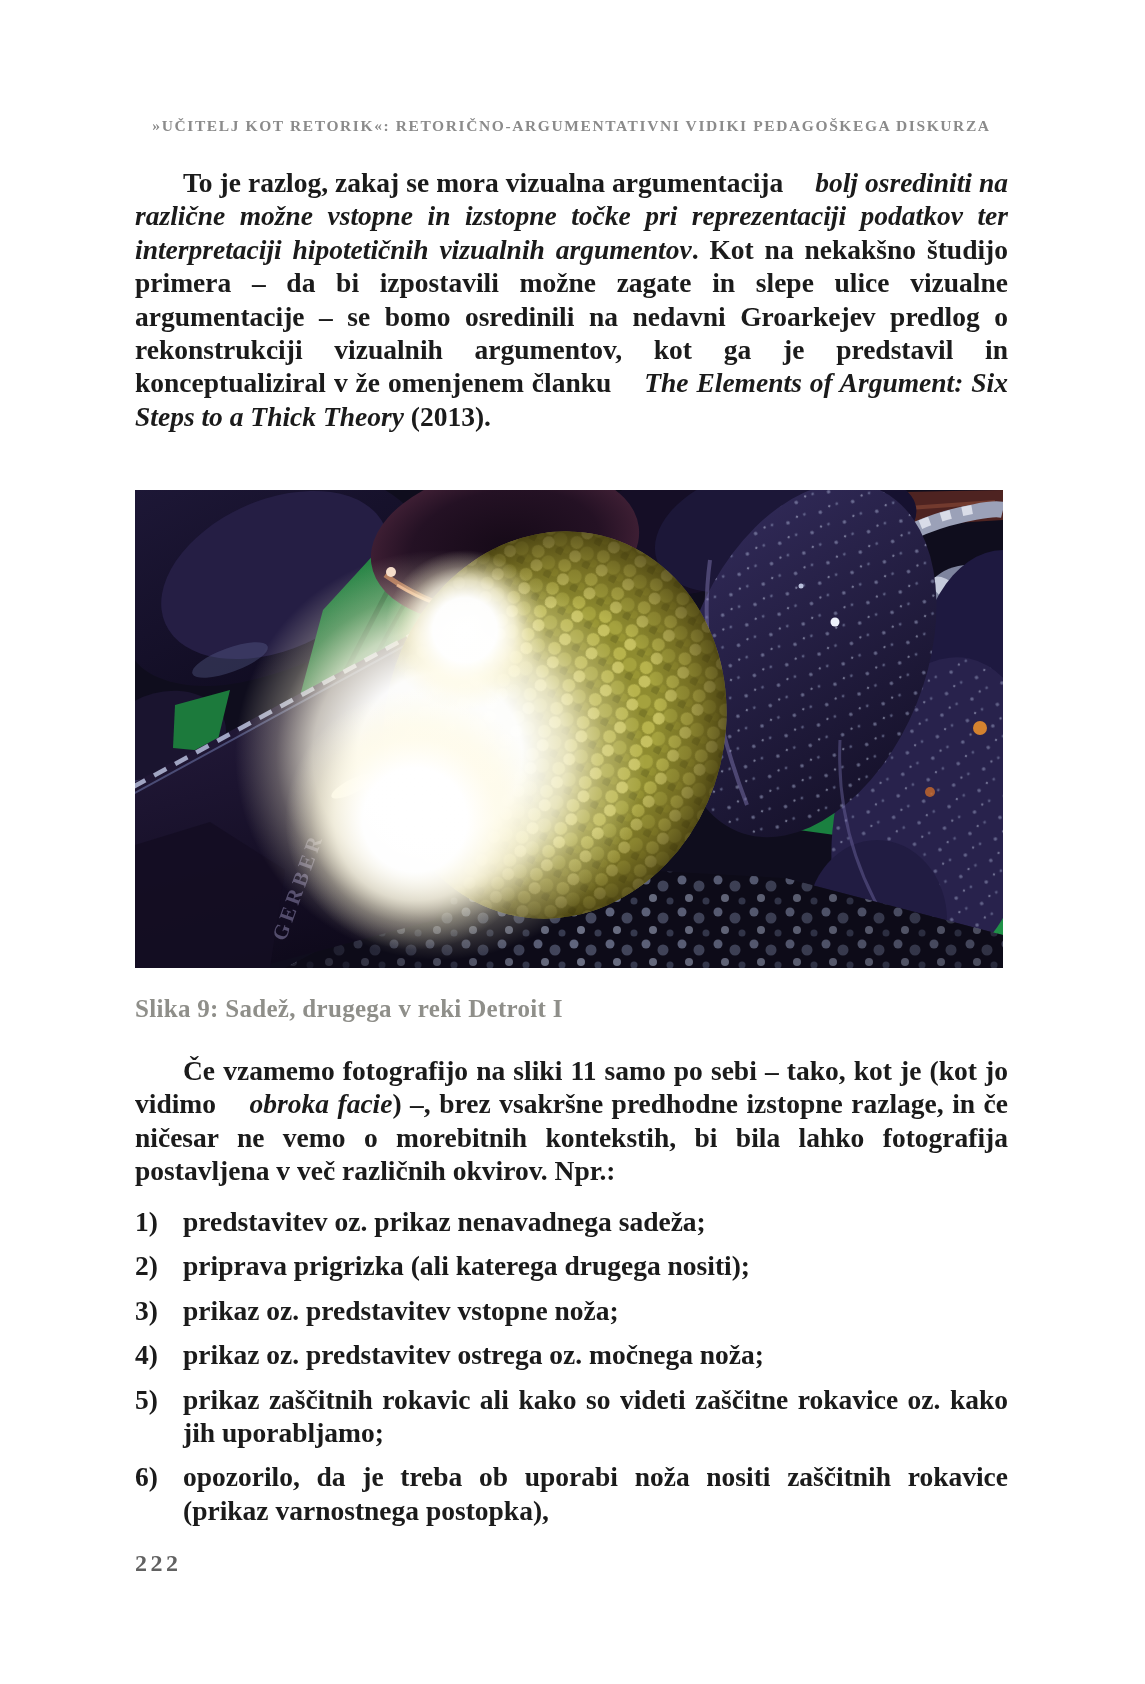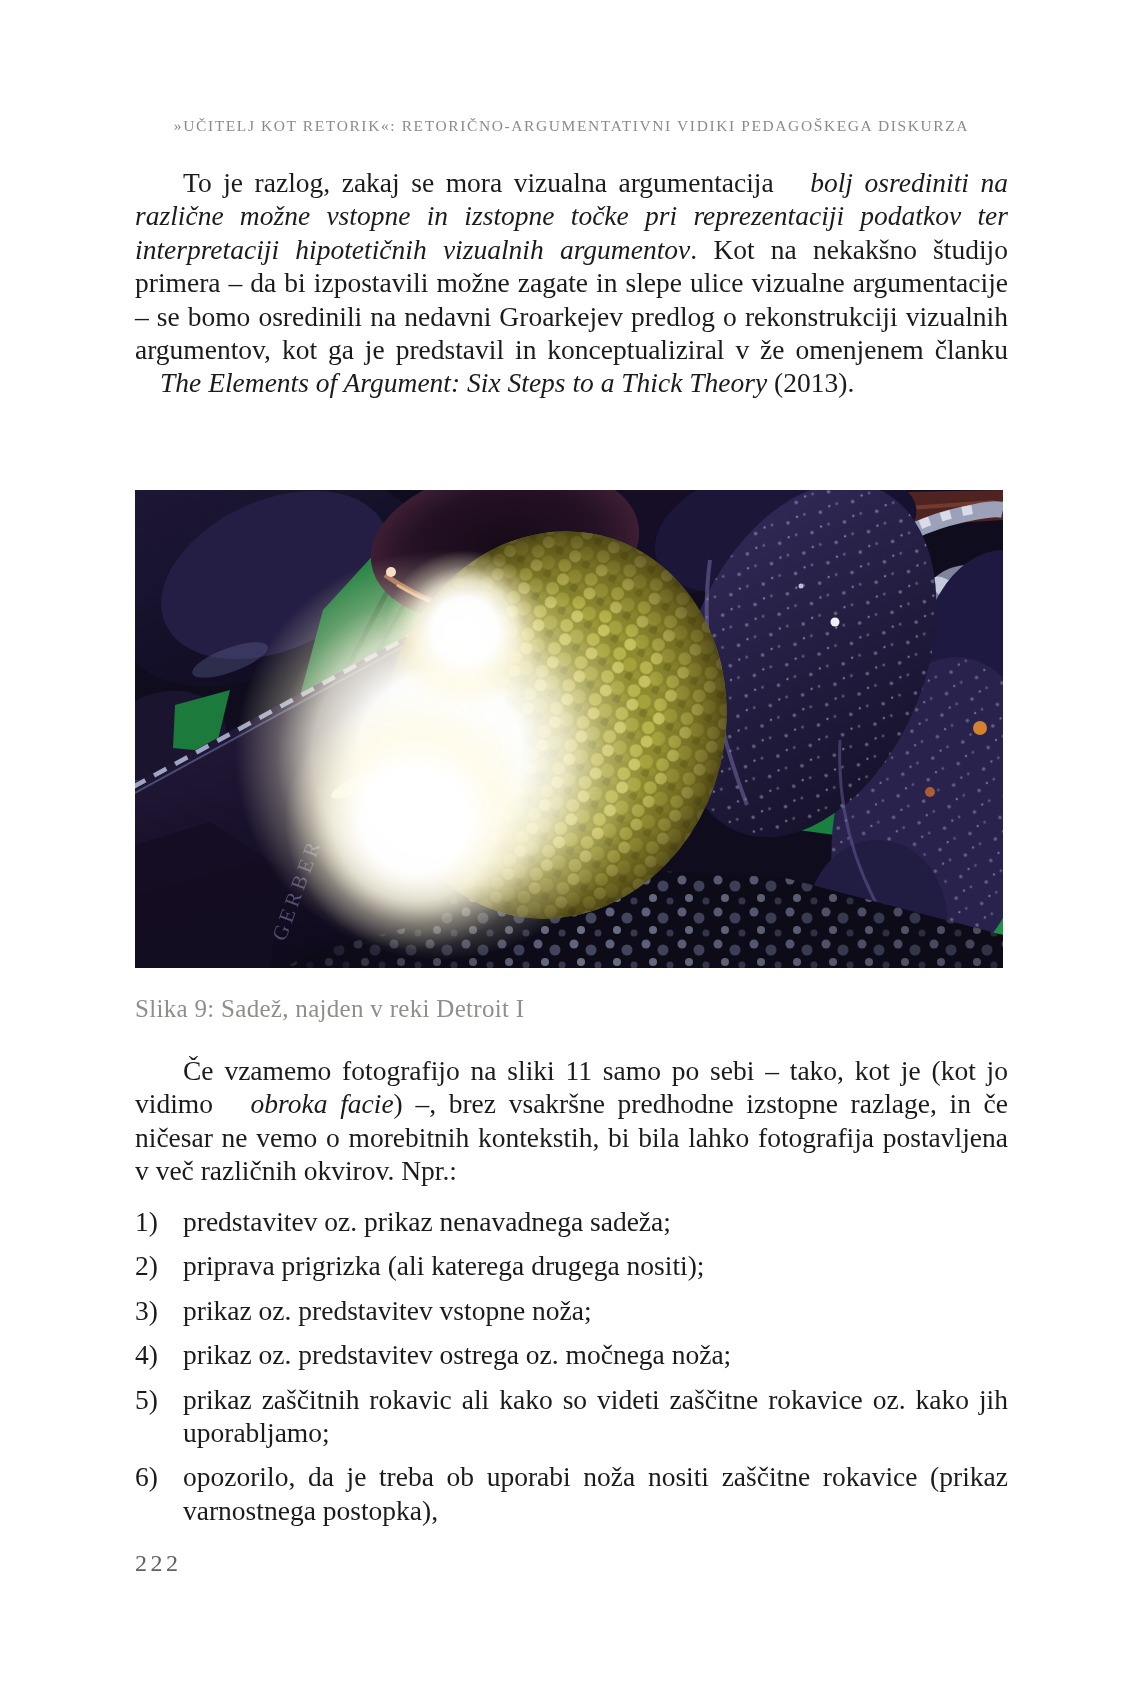--- a/index.html
+++ b/index.html
@@ -1,18 +1,18 @@
 <!DOCTYPE html>
 <html lang="sl"><head>
 <meta charset="utf-8">
 <style>
   html,body{margin:0;padding:0;background:#ffffff;}
   .page{
     position:relative;width:1061px;height:1684px;background:#ffffff;
-    font-family:"Liberation Serif", serif;color:#1b1b1b;overflow:hidden;
+    font-family:"Liberation Serif", serif;color:#1b1b1b;overflow:hidden;font-weight:bold;
   }
   .running-header{
     position:absolute;top:117px;left:135px;width:873px;
     text-align:center;font-size:15.5px;letter-spacing:1.6px;
     color:#8b8b8b;white-space:nowrap;
   }
   .body-text{font-size:27.5px;line-height:33.4px;text-align:justify;}
   .para{position:absolute;left:135px;width:873px;}
   .indent{text-indent:48px;}
   .p1{top:166px;}
@@ -193,21 +193,21 @@
       </g>
 
       <g>
         <circle cx="305" cy="265" r="205" fill="url(#bloomA)"></circle>
         <circle cx="280" cy="330" r="130" fill="url(#bloomA)"></circle>
         <circle cx="330" cy="140" r="80" fill="url(#bloomA)"></circle>
       </g>
     </svg>
   </div>
 
-  <div class="caption">Slika 9: Sadež, najden v reki Detroit I</div>
+  <div class="caption">Slika 9: Sadež, drugega v reki Detroit I</div>
 
   <div class="para body-text p3 indent"><span>Če vzamemo fotografijo na sliki 11 samo po sebi – tako, kot je (kot jo vidimo </span><span class="it">obroka facie</span><span>) –, brez vsakršne predhodne izstopne razlage, in če ničesar ne vemo o morebitnih kontekstih, bi bila lahko fotografija postavljena v več različnih okvirov. Npr.:</span></div>
 
   <div class="framing-list">
       <div class="list-item">
         <span class="num">1)</span>
         <span class="item-text">predstavitev oz. prikaz nenavadnega sadeža;</span>
       </div>
       <div class="list-item">
         <span class="num">2)</span>
@@ -220,19 +220,19 @@
       <div class="list-item">
         <span class="num">4)</span>
         <span class="item-text">prikaz oz. predstavitev ostrega oz. močnega noža;</span>
       </div>
       <div class="list-item">
         <span class="num">5)</span>
         <span class="item-text">prikaz zaščitnih rokavic ali kako so videti zaščitne rokavice oz. kako jih uporabljamo;</span>
       </div>
       <div class="list-item">
         <span class="num">6)</span>
-        <span class="item-text">opozorilo, da je treba ob uporabi noža nositi zaščitne rokavice (prikaz varnostnega postopka),</span>
+        <span class="item-text">opozorilo, da je treba ob uporabi noža nositi zaščitnih rokavice (prikaz varnostnega postopka),</span>
       </div>
     </div>
 
   <div class="page-number">222</div>
 
 </div>
 
 </body></html>

